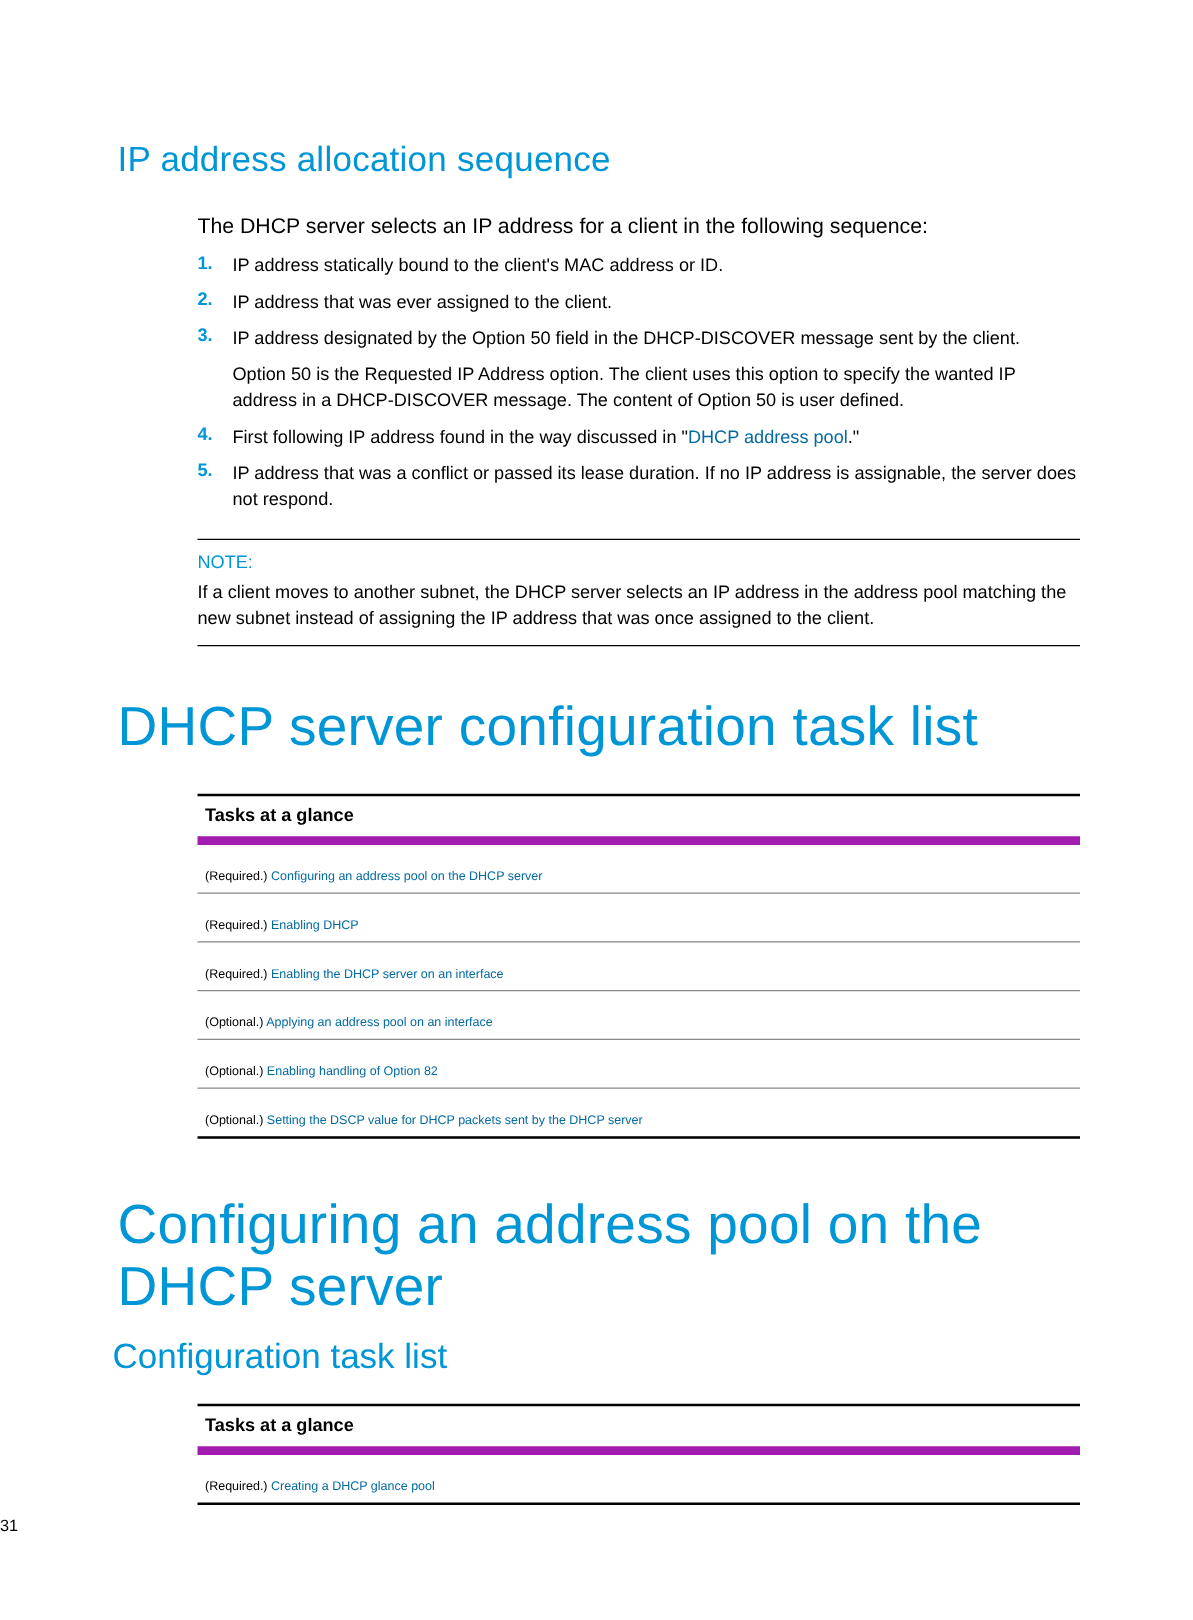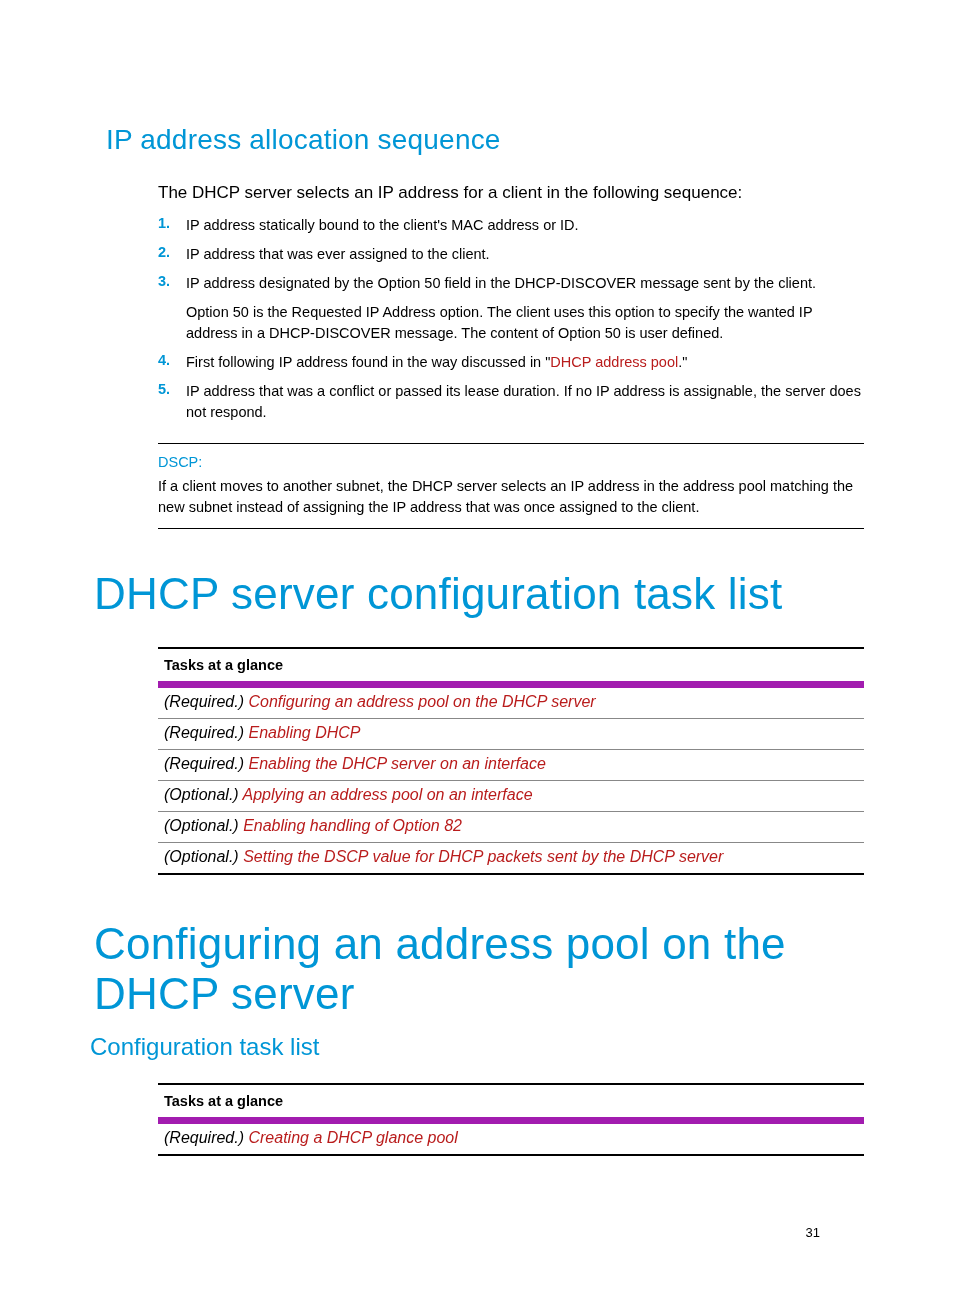--- a/index.html
+++ b/index.html
@@ -17,21 +17,21 @@
     width: 954px;
     height: 1296px;
     box-sizing: border-box;
     padding: 0 90px 0 90px;
   }
   .h2 {
     font-family: Arial, Helvetica, sans-serif;
     font-weight: 400;
     color: #0096d6;
     font-size: 28px;
-    margin: 16px;
+    margin: 4px;
     padding-top: 108px;
     letter-spacing: 0.2px;
   }
   .h1 {
     font-family: Arial, Helvetica, sans-serif;
     font-weight: 400;
     color: #0096d6;
     font-size: 44px;
     margin: 4px;
     letter-spacing: 0.2px;
@@ -61,21 +61,21 @@
     flex: 0 0 28px;
   }
   ol.steps .txt {
     font-size: 14.5px;
     line-height: 1.45;
   }
   ol.steps .sub {
     margin-top: 8px;
   }
   .link {
-    color: #b91c1c;
+    color: #0369a1;
     cursor: pointer;
   }
   .note-block {
     margin: 16px 0 0 68px;
     border-top: 1.5px solid #000;
     border-bottom: 1.5px solid #000;
     padding: 8px 0 10px 0;
   }
   .note-label {
     color: #0096d6;
@@ -91,43 +91,42 @@
     border-top: 2px solid #000;
     border-bottom: 2px solid #000;
   }
   .tasks-table .hdr {
     font-weight: 700;
     font-size: 14.5px;
     padding: 8px 6px 8px 6px;
     border-bottom: 7px solid #a21caf;
   }
   .tasks-table .row {
-    font-size: 16px;
-    padding: 5px 6px 7px 6px;
+    font-size: 10px;
+    padding: 20px 6px 7px 6px;
     border-bottom: 1px solid #888;
-    font-style: italic;
   }
   .tasks-table .row:last-child {
     border-bottom: none;
   }
   .section-gap-1 { height: 36px; }
   .section-gap-2 { height: 40px; }
   .h2b {
     font-family: Arial, Helvetica, sans-serif;
     font-weight: 400;
     color: #0096d6;
-    font-size: 24px;
+    font-size: 28px;
     margin: 14px 0 0 0;
   }
   .page-number {
     position: absolute;
     bottom: 72px;
-    left: 12px;
+    left: 0;
     width: 808px;
-    text-align: right;
+    text-align: left;
     font-size: 13px;
   }
 </style>
 </head>
 <body>
 
 <div class="page">
 
   <h2 class="h2">IP address allocation sequence</h2>
 
@@ -155,21 +154,21 @@
         <span>First following IP address found in the way discussed in "</span><span class="link">DHCP address pool</span><span>."</span>
       </span>
     </li>
     <li>
       <span class="num">5.</span>
       <span class="txt">IP address that was a conflict or passed its lease duration. If no IP address is assignable, the server does not respond.</span>
     </li>
   </ol>
 
   <div class="note-block">
-    <div class="note-label">DSCP:</div>
+    <div class="note-label">NOTE:</div>
     <div class="note-text">If a client moves to another subnet, the DHCP server selects an IP address in the address pool matching the new subnet instead of assigning the IP address that was once assigned to the client.</div>
   </div>
 
   <div class="section-gap-1"></div>
   <h1 class="h1">DHCP server configuration task list</h1>
 
   <div class="tasks-table">
     <div class="hdr">Tasks at a glance</div>
     <div class="row"><span>(Required.) </span><span class="link">Configuring an address pool on the DHCP server</span></div>
     <div class="row"><span>(Required.) </span><span class="link">Enabling DHCP</span></div>

